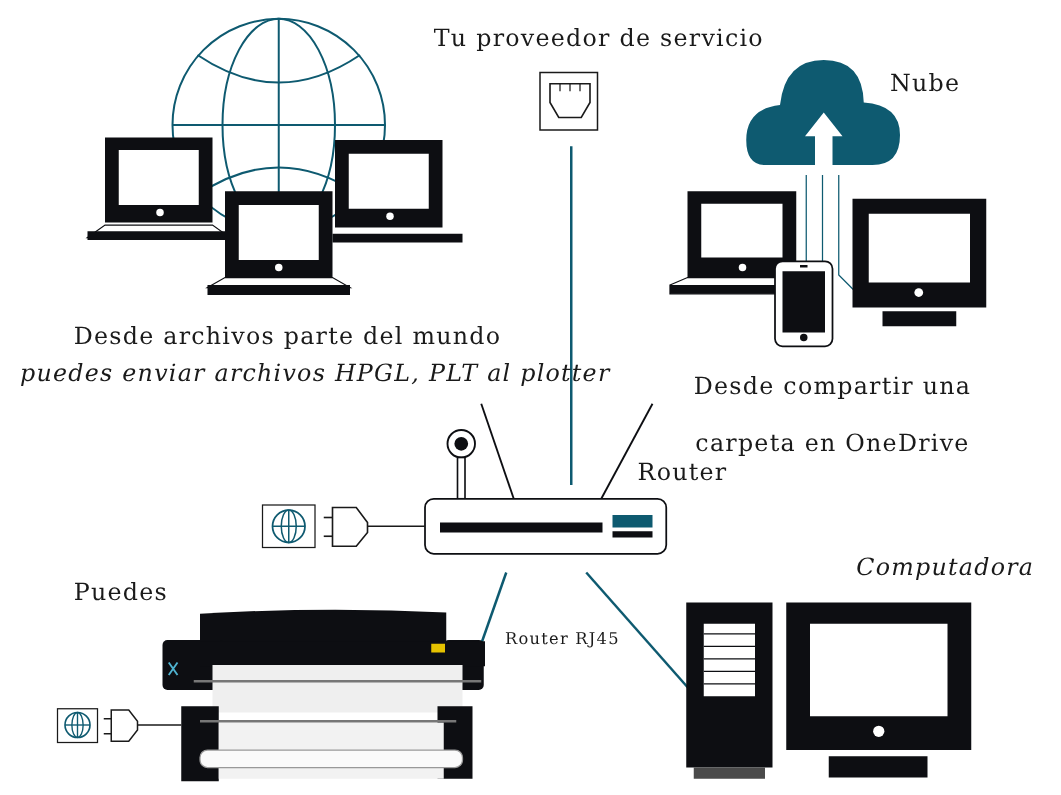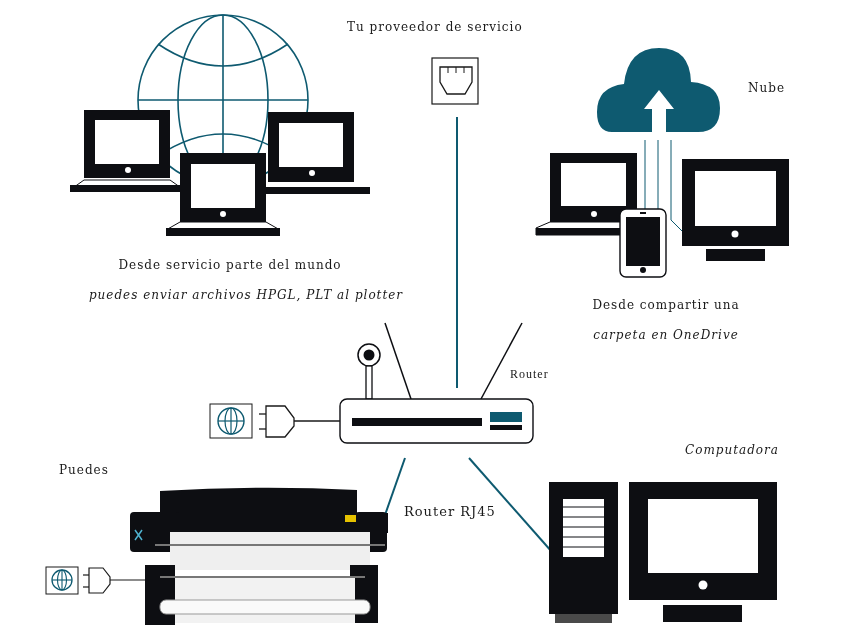--- a/index.html
+++ b/index.html
@@ -1,17 +1,17 @@
 <!DOCTYPE html>
 <html><head>
 <meta charset="utf-8">
 <style>
   html,body{margin:0;padding:0;background:#ffffff;}
   body{width:849px;height:636px;position:relative;overflow:hidden;font-family:"DejaVu Serif",serif;color:#1a1a1a;}
-  .lbl{position:absolute;font-size:12px;letter-spacing:1px;white-space:nowrap;}
+  .lbl{position:absolute;font-size:19px;letter-spacing:1px;white-space:nowrap;}
   .center{text-align:center;}
   svg{position:absolute;left:0;top:0;}
 </style>
 </head>
 <body>
 
 <svg width="849" height="636" viewBox="0 0 849 636">
 
   <g fill="none" stroke="#0e5a70" stroke-width="1.6">
     <circle cx="223" cy="100" r="85"></circle>
@@ -157,21 +157,21 @@
   </g>
   <g>
     <rect x="629" y="482" width="148" height="118" fill="#0d0e12"></rect>
     <rect x="648" y="499" width="110" height="74" fill="#fff"></rect>
     <circle cx="703" cy="585" r="4.5" fill="#fff"></circle>
     <rect x="663" y="605" width="79" height="17" fill="#0d0e12"></rect>
   </g>
 </svg>
 
 <div class="lbl" style="left:347px;top:20px;">Tu proveedor de servicio</div>
-<div class="lbl" style="left:748px;top:56px;margin-top:25px;">Nube</div>
-<div class="lbl center" style="left:0px;top:258px;width:460px;">Desde servicio parte del mundo</div>
+<div class="lbl" style="left:712px;top:56px;">Nube</div>
+<div class="lbl center" style="left:0px;top:258px;width:460px;">Desde archivos parte del mundo</div>
 <div class="lbl center" style="left:16px;top:288px;width:460px;font-style:italic;">puedes enviar archivos HPGL, PLT al plotter</div>
 <div class="lbl center" style="left:546px;top:298px;width:240px;">Desde compartir una</div>
-<div class="lbl center" style="left:546px;top:328px;width:240px;font-style:italic;">carpeta en OneDrive</div>
-<div class="lbl" style="left:510px;top:367px;font-family:Liberation Serif, serif;">Router</div>
+<div class="lbl center" style="left:546px;top:344px;width:240px;">carpeta en OneDrive</div>
+<div class="lbl" style="left:510px;top:367px;">Router</div>
 <div class="lbl" style="left:59px;top:463px;">Puedes</div>
 <div class="lbl" style="left:404px;top:504px;font-size:13px;">Router RJ45</div>
 <div class="lbl" style="left:685px;top:443px;font-style:italic;">Computadora</div>
 
 </body></html>

